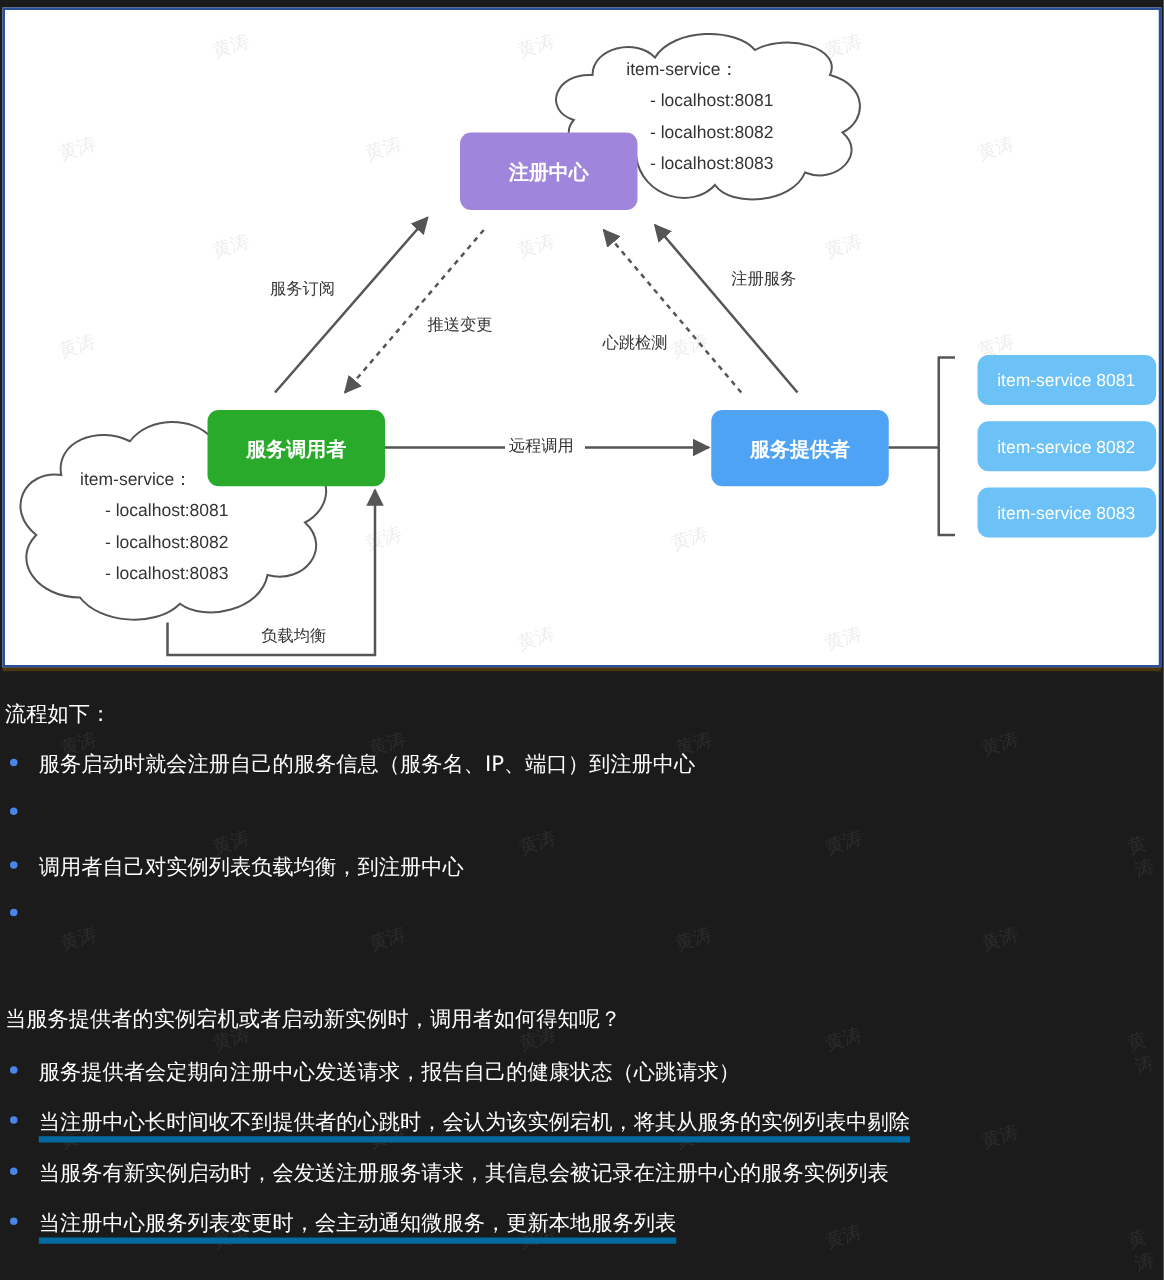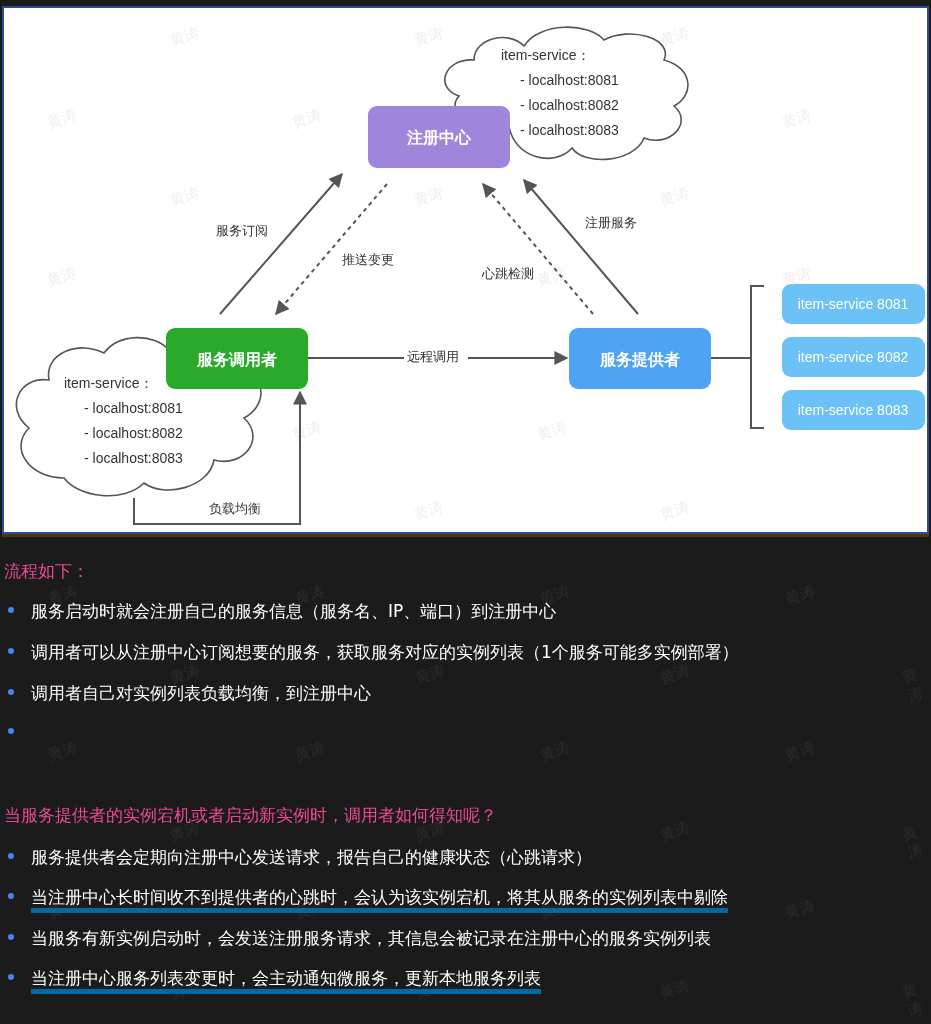--- a/index.html
+++ b/index.html
@@ -17,21 +17,21 @@
   .figure-under {
     position: absolute; left: 2px; top: 534px; width: 927px; height: 3px; background: #4a3510;
   }
   svg.diagram { position: absolute; left: 0; top: 0; }
   .node-text { font-family: "DejaVu Sans", sans-serif; font-weight: bold; fill: #fff; font-size: 16px; }
   .lbl { font-family: "DejaVu Sans", sans-serif; fill: #333; font-size: 13px; }
   .cloud-text { font-family: "Liberation Sans", sans-serif; fill: #333; font-size: 14px; }
   .inst-text { font-family: "Liberation Sans", sans-serif; fill: #fff; font-size: 14px; }
   .wm { font-family: "DejaVu Sans", sans-serif; fill: #000; opacity: 0.07; font-size: 15px; }
   .para {
-    position: absolute; left: 4px; font-size: 17px; color: #ec4899; white-space: nowrap;
+    position: absolute; left: 4px; font-size: 17px; color: #ffffff; white-space: nowrap;
   }
   .bullet {
     position: absolute; left: 8px; font-size: 17px; color: #ffffff; white-space: nowrap;
   }
   .bullet .dot {
     display: inline-block; width: 6px; height: 6px; border-radius: 50%; background: #4a86e8;
     vertical-align: middle; margin-right: 17px; position: relative; top: -2px;
   }
   .bullet .txt.underlined { border-bottom: 5px solid #0369a1; padding-bottom: 1px; }
   .dwm { position: absolute; font-size: 15px; color: rgba(255,255,255,0.07); transform: rotate(-18deg); }
@@ -149,21 +149,21 @@
 <div class="dwm" style="left:170px;top:980px;">黄涛</div>
 <div class="dwm" style="left:415px;top:980px;">黄涛</div>
 <div class="dwm" style="left:660px;top:980px;">黄涛</div>
 <div class="dwm" style="left:905px;top:980px;">黄涛</div>
 
 <div class="para" style="top:560px;">流程如下：</div>
 <div class="bullet" style="top:600px;">
   <span class="dot"></span><span class="txt">服务启动时就会注册自己的服务信息（服务名、IP、端口）到注册中心</span>
 </div>
 <div class="bullet" style="top:641px;">
-  <span class="dot"></span><span class="txt">调用者可以从注册中心订阅想要的服务，获取服务对应的实例列表（1个服务可能多实例部署）</span>
+  <span class="dot"></span>
 </div>
 <div class="bullet" style="top:682px;">
   <span class="dot"></span><span class="txt">调用者自己对实例列表负载均衡，到注册中心</span>
 </div>
 <div class="bullet" style="top:722px;">
   <span class="dot"></span>
 </div>
 
 <div class="para" style="top:804px;">当服务提供者的实例宕机或者启动新实例时，调用者如何得知呢？</div>
 <div class="bullet" style="top:846px;">

